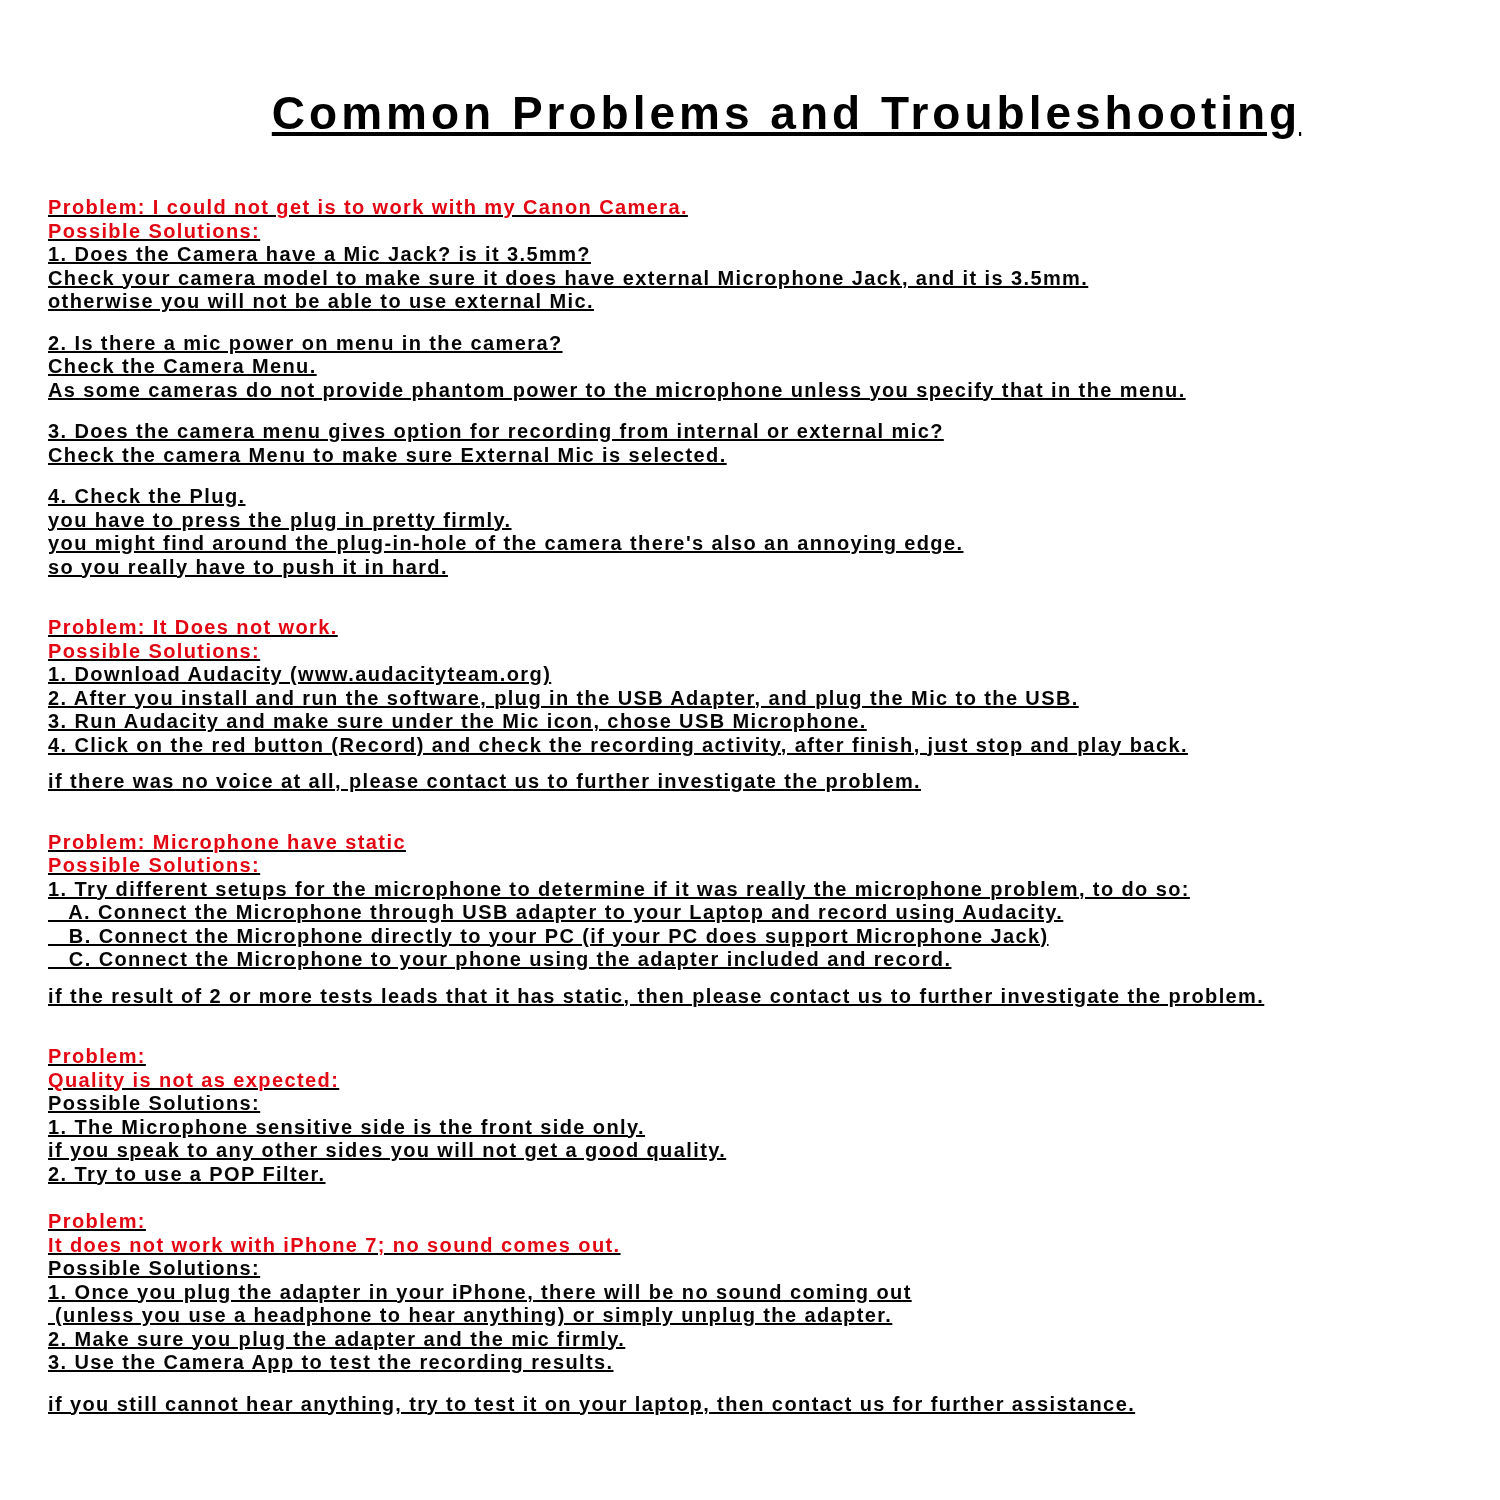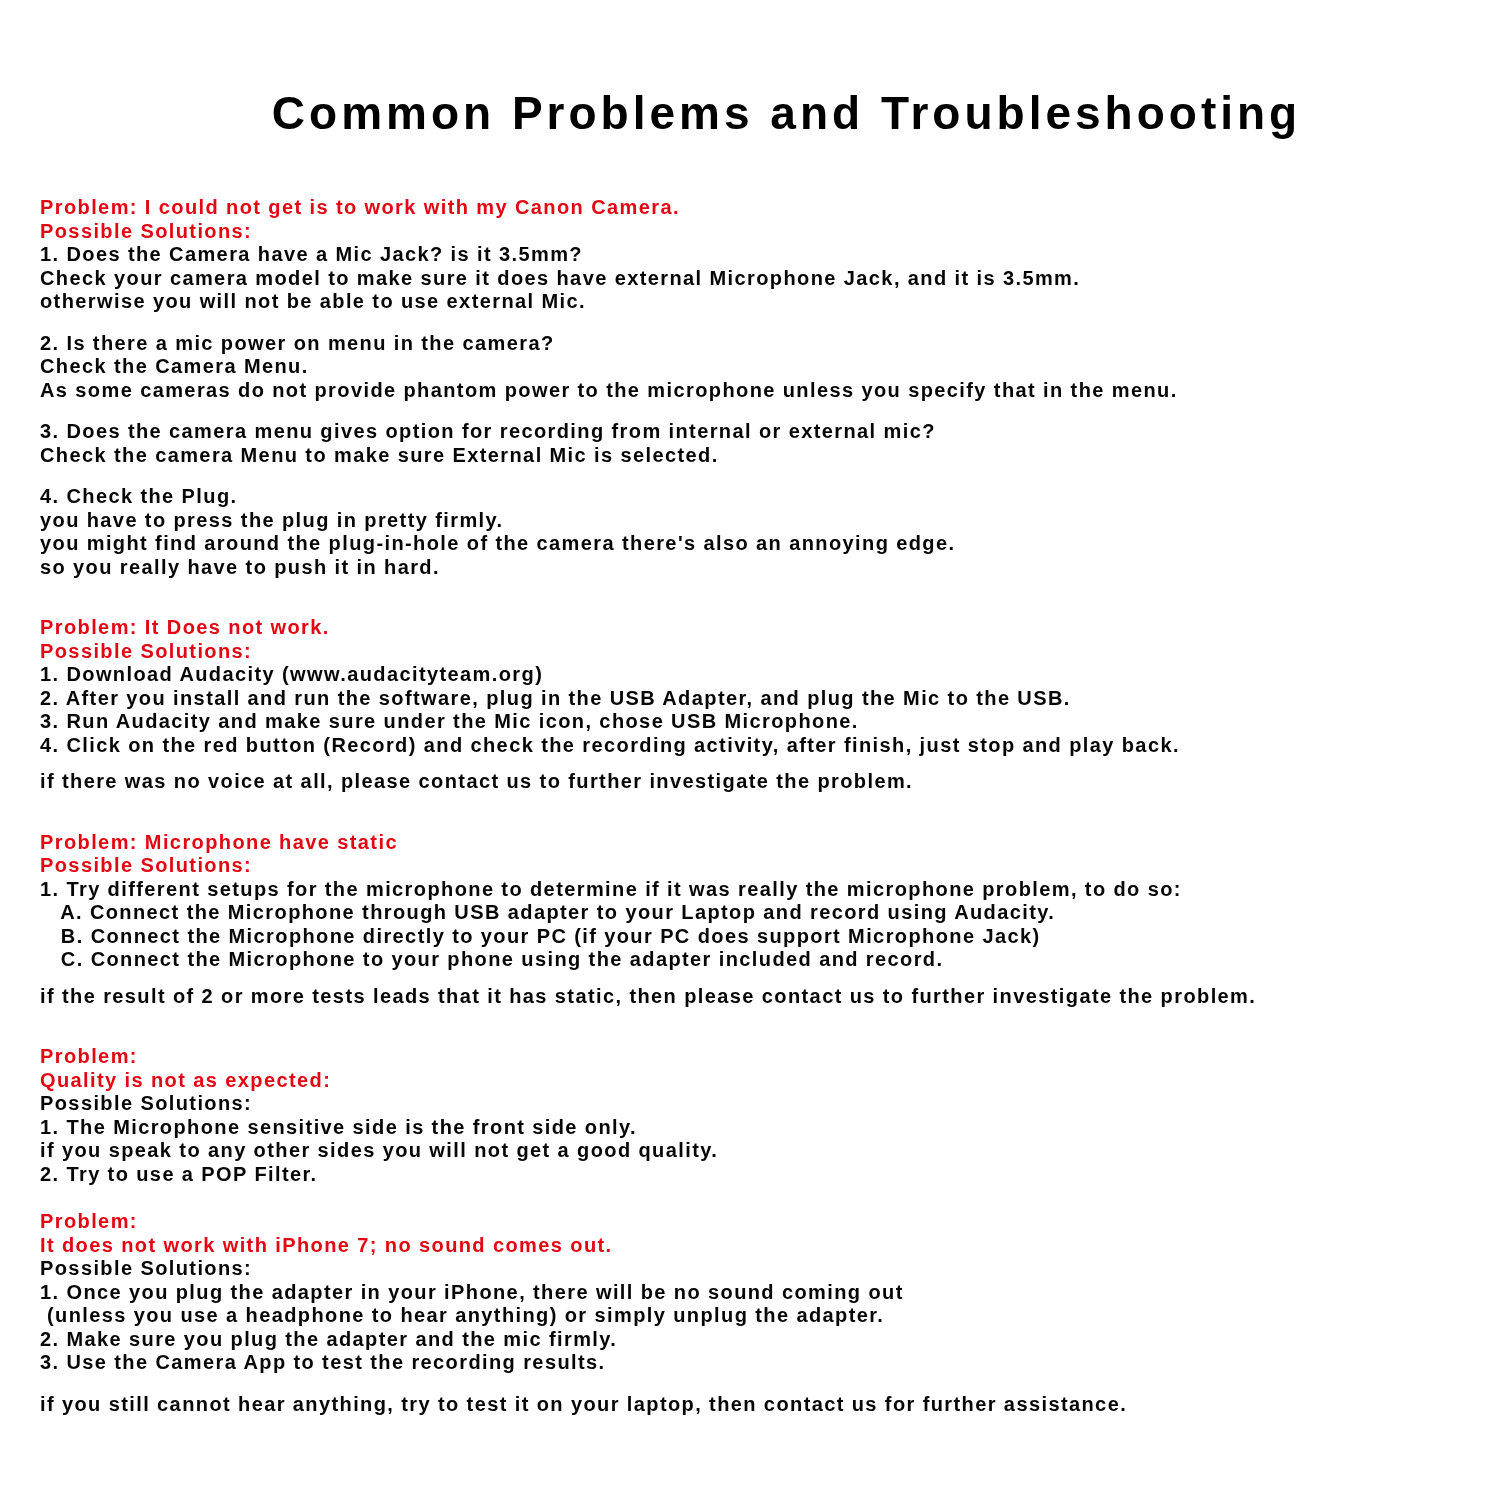--- a/index.html
+++ b/index.html
@@ -11,41 +11,42 @@
     width: 1500px;
     height: 1500px;
     overflow: hidden;
     font-family: "Liberation Sans", "DejaVu Sans", sans-serif;
   }
   .page {
     box-sizing: border-box;
     width: 1418px;
     height: 1500px;
     padding: 86px 0 12px 40px;
+    text-decoration: underline;
   }
   .doc-title {
     margin: 0;
     padding-left: 115px;
     text-align: center;
     font-size: 46px;
     font-weight: bold;
     letter-spacing: 4px;
     color: #000000;
     white-space: nowrap;
   }
   .doc-body {
     margin-top: 56px;
     font-size: 20px;
     font-weight: bold;
     letter-spacing: 1.4px;
     line-height: 23.5px;
     color: #060606;
     white-space: pre; 
   }
-  .block { margin: 0; }
+  .block { margin: 8px; }
   .gap-none { margin-top: 0; }
   .gap-xs   { margin-top: 13px; }
   .gap-s    { margin-top: 18px; }
   .gap-m    { margin-top: 24px; }
   .gap-l    { margin-top: 37px; }
   .line { min-height: 23.5px; }
   .red { color: #e30613; }
 </style>
 </head>
 <body>

